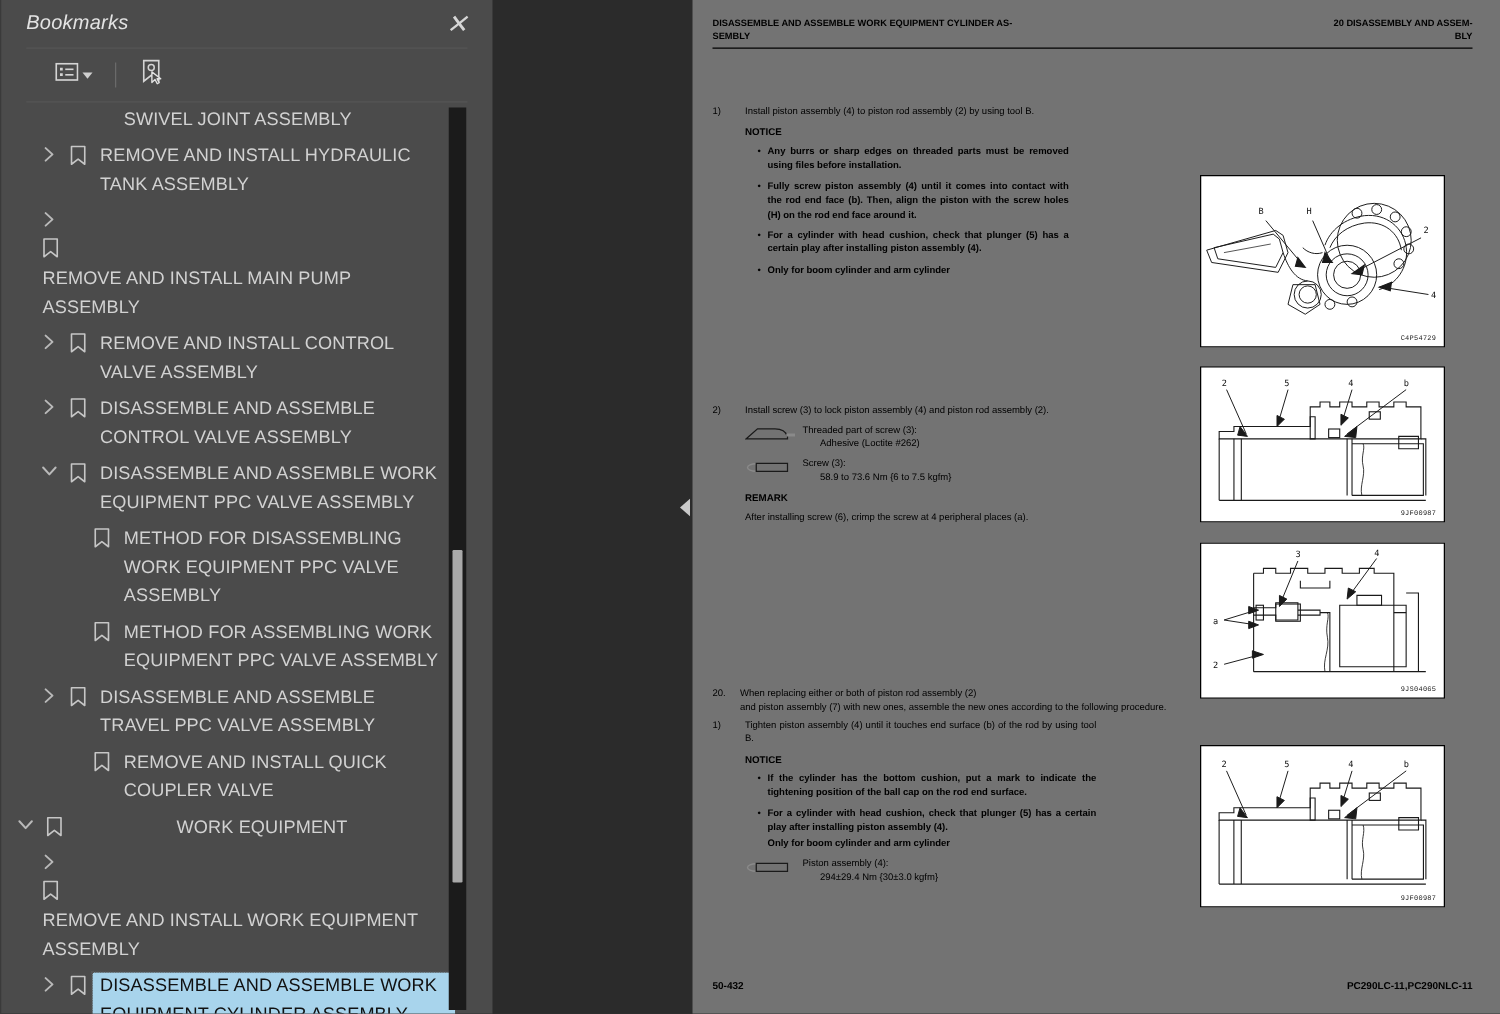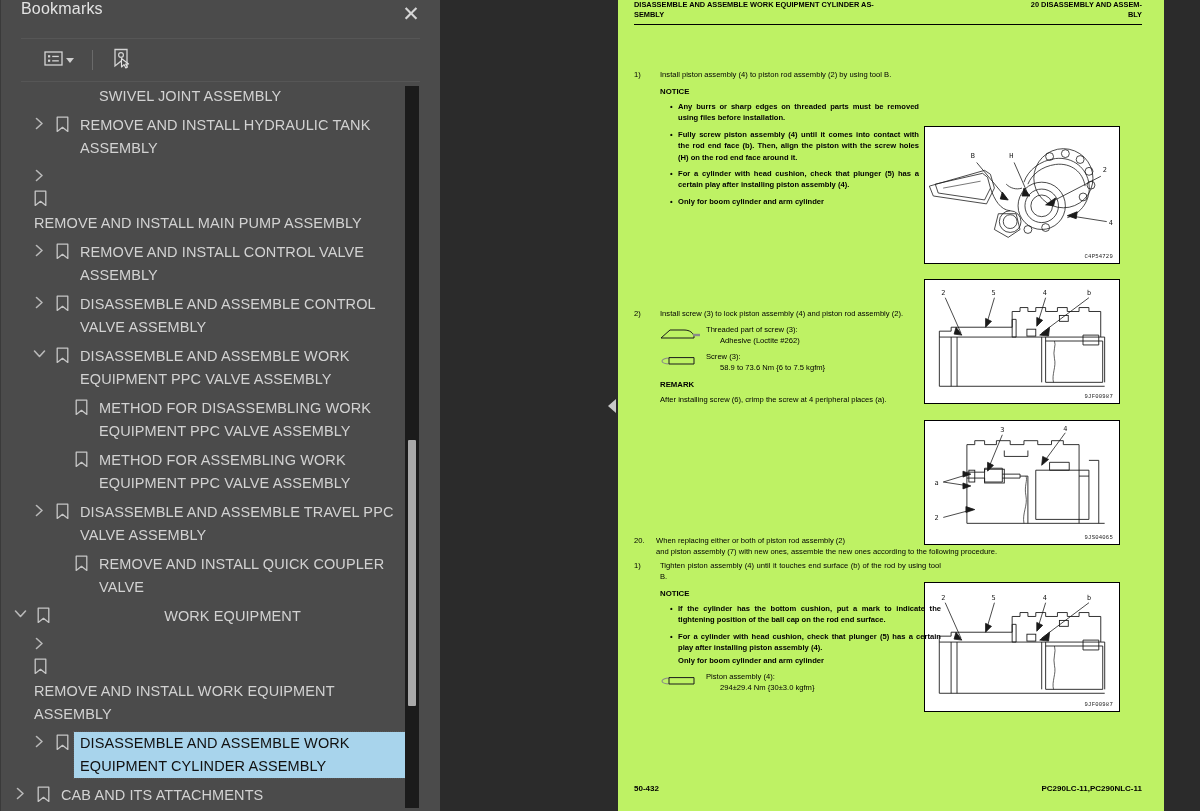--- a/index.html
+++ b/index.html
@@ -14,22 +14,23 @@
   
   .bookmarks-panel {
     width: 440px; height: 811px;
     background: #4b4b4b;
     display: flex; flex-direction: column;
     position: relative;
     border-left: 1px solid #3a3a3a;
   }
   .bm-header {
     height: 38px; flex: 0 0 38px;
-    display: flex; align-items: flex-start; justify-content: space-between;
+    display: flex; align-items: center; justify-content: space-between;
     padding: 0 16px 0 20px;
+    font-style: italic;
   }
   .bm-title { color: #e3e3e3; font-size: 16px; letter-spacing: .2px; }
   .bm-close {
     color: #d6d6d6; font-size: 21px; line-height: 1;
     width: 26px; height: 26px; display: flex; align-items: center; justify-content: center;
     cursor: pointer; font-weight: 300;
   }
   .bm-toolbar {
     height: 44px; flex: 0 0 44px;
     display: flex; align-items: center;
@@ -104,24 +105,24 @@
     border-top: 7px solid transparent; border-bottom: 7px solid transparent;
     border-right: 8px solid #c9c9c9; cursor: pointer;
   }
 
   
   .doc-wrap {
     flex: 1 1 auto; height: 811px; background: #2b2b2b;
     display: flex; justify-content: flex-start;
   }
   .page {
-    width: 546px; height: 811px; background: #bef264;
+    width: 646px; height: 811px; background: #737373;
     position: relative; color: #000;
     font-family: "Liberation Sans", sans-serif;
-    padding: 0 22px 0 16px;
+    padding: 14px 22px 0 16px;
   }
   .pg-head {
     display: flex; justify-content: space-between; align-items: flex-start;
     font-size: 7.4px; font-weight: bold; line-height: 10px;
     border-bottom: 1.6px solid #000; padding-bottom: 4px;
   }
   .pg-head-l { width: 330px; }
   .pg-head-r { width: 180px; text-align: right; }
 
   .content { position: relative; margin-top: 12px; }

